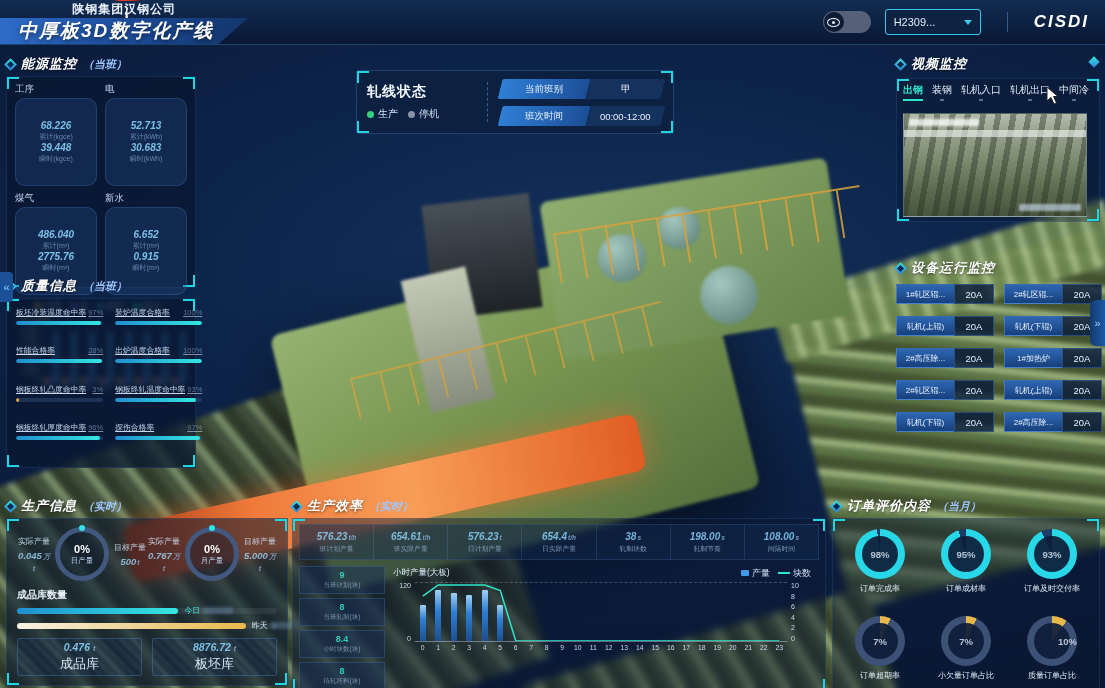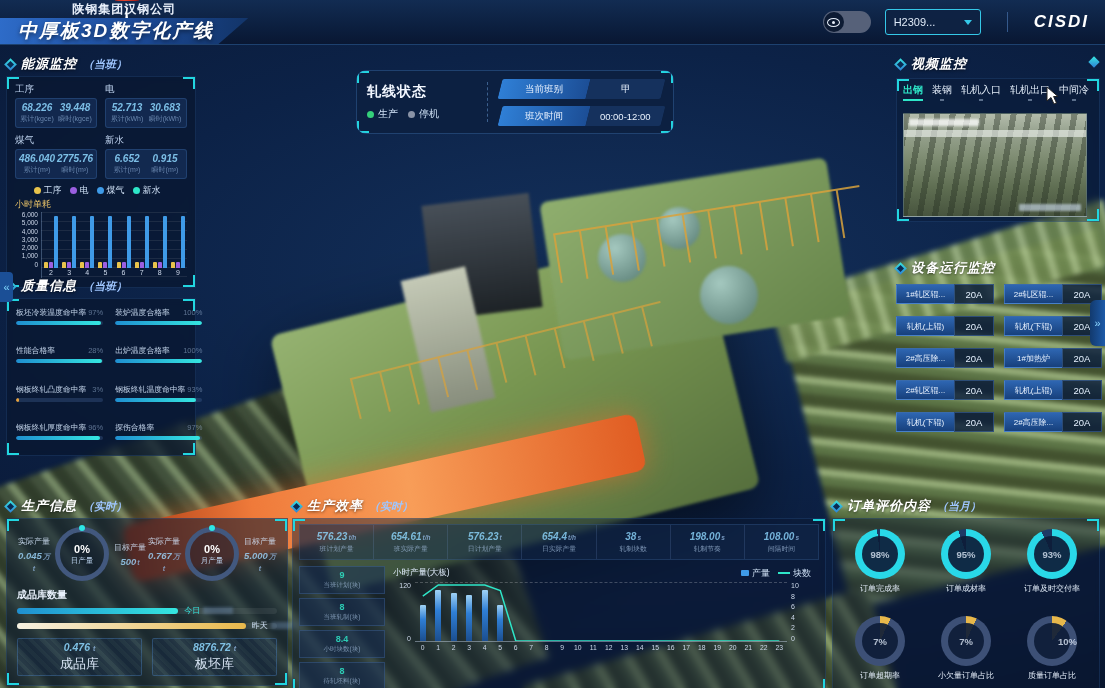--- a/index.html
+++ b/index.html
@@ -92,52 +92,52 @@
   .leg-dot{width:7px;height:7px;border-radius:50%;}
   .leg-sq{width:8px;height:6px;border-radius:1px;}
   .leg-line{width:12px;height:2px;}
   .leg-txt{font-size:9px;color:#cfe0f5;}
   
   #p-energy{left:6px;top:54px;width:190px;}
   #p-energy .card{margin-top:2px;height:200px;padding:6px 8px 4px;}
   .egrid{display:grid;grid-template-columns:1fr 1fr;gap:6px 8px;}
   .ename{font-size:9.5px;color:#cfe3ff;margin-bottom:2px;opacity:.9;}
   .ebox{display:flex;background:rgba(36,72,128,.35);border:1px solid rgba(80,140,210,.25);
-    border-radius:3px;padding:3px 2px;}
+    border-radius:10px;padding:21px 2px;flex-direction:column;}
   .ecol{flex:1;text-align:center;}
   .eval{font-size:10px;font-weight:bold;font-style:italic;color:#8fd8ff;opacity:.85;filter:blur(.3px);}
   .elab{font-size:7px;color:#7e9cc4;margin-top:1px;opacity:.8;filter:blur(.3px);}
   #energy-legend{display:flex;justify-content:center;margin-top:5px;height:12px;}
   .echart-title{font-size:9px;color:#f0c86a;margin:2px 0 1px;}
   .eplot-wrap{display:flex;height:66px;}
   #energy-yticks{width:26px;display:flex;flex-direction:column;justify-content:space-between;
     text-align:right;padding:0 3px 10px 0;box-sizing:border-box;}
   #energy-yticks .ytick{font-size:6.5px;color:#cdd8ea;line-height:1;}
   #energy-plot{flex:1;display:flex;justify-content:space-around;align-items:flex-end;
     border-left:1px solid rgba(150,180,220,.35);border-bottom:0;position:relative;
     background:repeating-linear-gradient(180deg,rgba(255,255,255,.08) 0 1px,transparent 1px 9.2px);}
   .egrp{display:flex;flex-direction:column;align-items:center;height:100%;justify-content:flex-end;}
   .ebars{display:flex;align-items:flex-end;gap:1px;height:54px;}
   .ebar{width:4px;border-radius:1px 1px 0 0;display:block;}
   .exlab{font-size:7px;color:#cdd8ea;height:10px;line-height:10px;}
   
   #p-quality{left:6px;top:276px;width:190px;}
-  #p-quality .card{margin-top:2px;height:148px;padding:8px 9px 0;
-    display:grid;grid-template-columns:1fr 1fr;gap:5px 12px;}
+  #p-quality .card{margin-top:2px;height:148px;padding:8px 9px 12px;
+    display:grid;grid-template-columns:1fr 1fr;gap:5px 12px;text-decoration:underline;}
   .qitem{}
   .qtop{display:flex;justify-content:space-between;align-items:baseline;}
   .qlabel{font-size:7.8px;color:#cfe0f5;white-space:nowrap;overflow:hidden;opacity:.92;filter:blur(.3px);}
   .qpct{font-size:7.5px;color:#9fb9d8;opacity:.55;filter:blur(.5px);margin-left:2px;}
   .qtrack{height:4px;background:rgba(70,100,150,.35);border-radius:2px;margin-top:3px;overflow:hidden;}
   .qfill{height:100%;border-radius:2px;background:linear-gradient(90deg,#1f8fd0,#35e6e0);}
   .qfill.qlow{background:#e8a23c;}
   
   #p-line{left:356px;top:70px;width:318px;height:64px;z-index:6;}
   #p-line .card{height:100%;display:flex;align-items:center;background-color:rgba(13,32,64,.88);
-    border:1px solid rgba(70,130,200,.35);border-radius:11px;padding:0 10px;box-sizing:border-box;}
+    border:1px solid rgba(70,130,200,.35);border-radius:3px;padding:0 10px;box-sizing:border-box;}
   .ls-left{width:108px;}
   .ls-title{font-size:14px;font-weight:bold;color:#f2f7ff;letter-spacing:1px;}
   .ls-legend{display:flex;align-items:center;gap:10px;margin-top:6px;}
   .ls-li{display:flex;align-items:center;gap:4px;font-size:10px;color:#cfe0f5;}
   .ls-dot{width:7px;height:7px;border-radius:50%;}
   .ls-div{width:0;height:40px;border-left:1px dashed rgba(110,160,220,.5);margin:0 12px;}
   .ls-right{flex:1;display:flex;flex-direction:column;gap:7px;}
   .pill{display:flex;height:20px;transform:skewX(-14deg);overflow:hidden;border-radius:2px;}
   .pill-l{width:88px;background:linear-gradient(90deg,#2f7fd6,#1c4e96);display:flex;align-items:center;
     justify-content:center;}

